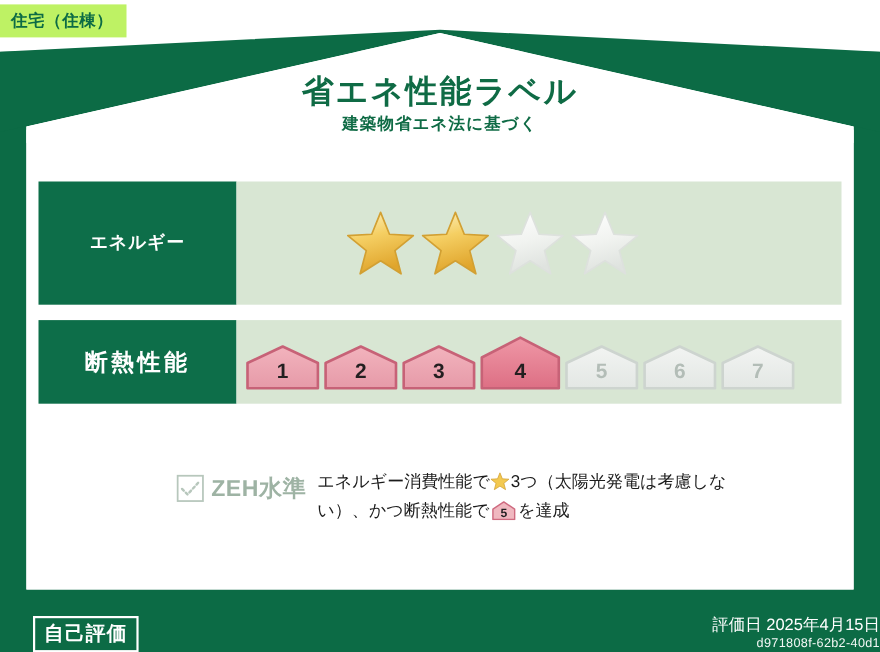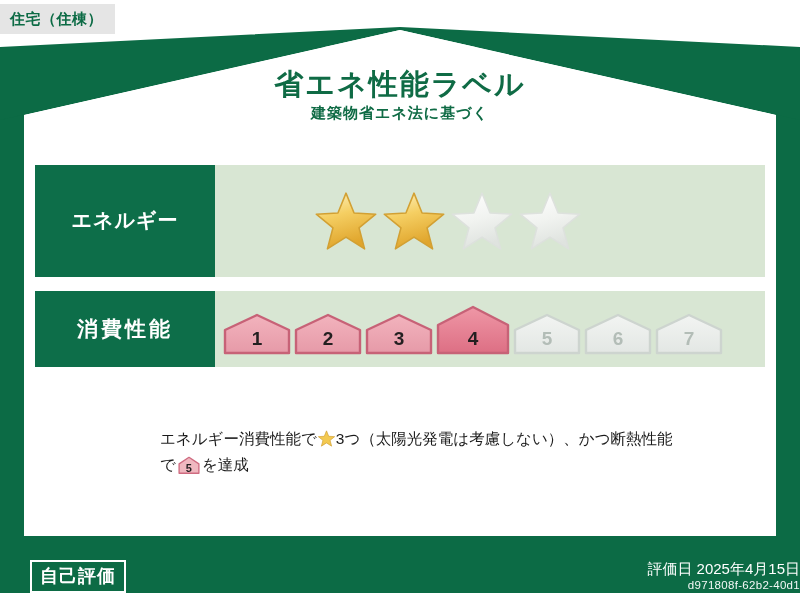--- a/index.html
+++ b/index.html
@@ -14,21 +14,21 @@
     position:absolute;left:0;top:0;width:800px;height:593px;
     background:#ffffff;
   }
 
   
   .frame-svg{position:absolute;left:0;top:0;width:800px;height:593px;}
 
   
   .corner-badge{
     position:absolute;
-    background:#e5e5e5;
+    background:#bef264;
     color:#0c6b45;
     font-weight:bold;
     font-size:15px;
     letter-spacing:0.5px;
     display:flex;align-items:center;
     white-space:nowrap;
   }
   #badge-house-type{left:0px;top:4px;height:30px;padding:0 12px 0 10px;}
   #badge-renewable{right:0px;top:4px;height:30px;padding:0 10px 0 12px;}
 
@@ -51,21 +51,21 @@
 
   .row-label{
     background:#0d6e49;
     color:#ffffff;
     font-weight:bold;
     display:flex;flex-direction:column;
     align-items:center;justify-content:center;
     flex:0 0 180px;
     box-sizing:border-box;
   }
-  #label-energy{font-size:20px;line-height:1.28;letter-spacing:1px;}
+  #label-energy{font-size:16px;line-height:1.28;letter-spacing:1px;}
   #label-insulation{font-size:21px;letter-spacing:3px;}
   .row-label span{display:block;}
 
   .row-value{
     background:#d8e6d3;
     flex:1 1 auto;
     display:flex;align-items:center;
     box-sizing:border-box;
   }
   #stars-area{padding-left:100px;gap:6px;}
@@ -213,21 +213,21 @@
               <stop offset="100%" stop-color="#dfe3df"></stop>
         </linearGradient>
           </defs>
         <polygon points="50,3 63,35 98,37 71,59 80,93 50,74 20,93 29,59 2,37 37,35" fill="url(#gray2)" stroke="#dde1dd" stroke-width="2.5" stroke-linejoin="round"></polygon>
       </svg>
     </div>
   </div>
 
   <div class="rating-row" id="row-insulation">
     <div class="row-label" id="label-insulation">
-      <span>消費性能</span>
+      <span>断熱性能</span>
     </div>
     <div class="row-value" id="houses-area">
 
     <div class="house-chip" style="width: 68px; height: 42px;">
           <svg width="68" height="42" viewBox="0 0 68 42">
             <defs>
               <linearGradient id="hg0" x1="0" y1="0" x2="0" y2="1">
                 <stop offset="0%" stop-color="#f2b3bd"></stop>
                 <stop offset="100%" stop-color="#e69aa8"></stop>
               </linearGradient>
@@ -305,20 +305,27 @@
               </linearGradient>
             </defs>
             <path d="M2,40 L2,17 L34,2 L66,17 L66,40 Z" fill="url(#hg6)" stroke="#cdd4cf" stroke-width="2.4" stroke-linejoin="round"></path>
           </svg>
           <span class="house-num off">7</span>
         </div>
       </div>
   </div>
 
   <div id="zeh-block">
+    <div id="zeh-badge">
+      <svg id="zeh-check-icon" viewBox="0 0 26 26">
+        <rect x="1.5" y="1.5" width="23" height="23" fill="#ffffff" stroke="#b7c7bc" stroke-width="1.6"></rect>
+        <path d="M5.5 13.5 L10.5 18.5 L20.5 7.5" fill="none" stroke="#b7c7bc" stroke-width="2.2" stroke-linecap="round" stroke-linejoin="round" stroke-dasharray="2.2 2.6"></path>
+      </svg>
+      <span id="zeh-label">ZEH水準</span>
+    </div>
     <div id="zeh-desc">
       <span>エネルギー消費性能で</span><svg class="inline-star" viewBox="0 0 100 96">
           <polygon points="50,3 63,35 98,37 71,59 80,93 50,74 20,93 29,59 2,37 37,35" fill="#f3c950" stroke="#d2a033" stroke-width="4" stroke-linejoin="round"></polygon>
         </svg><span>3つ（太陽光発電</span><span>は考慮しない）、かつ断熱性能で</span><span class="inline-house"><svg viewBox="0 0 40 32" width="22" height="18">
             <path d="M2,31 L2,14 L20,2 L38,14 L38,31 Z" fill="#f0b8c0" stroke="#cf6b80" stroke-width="2.4" stroke-linejoin="round"></path>
           </svg><span class="n">5</span></span><span>を達成</span>
     </div>
   </div>
 
   <div id="footer">

